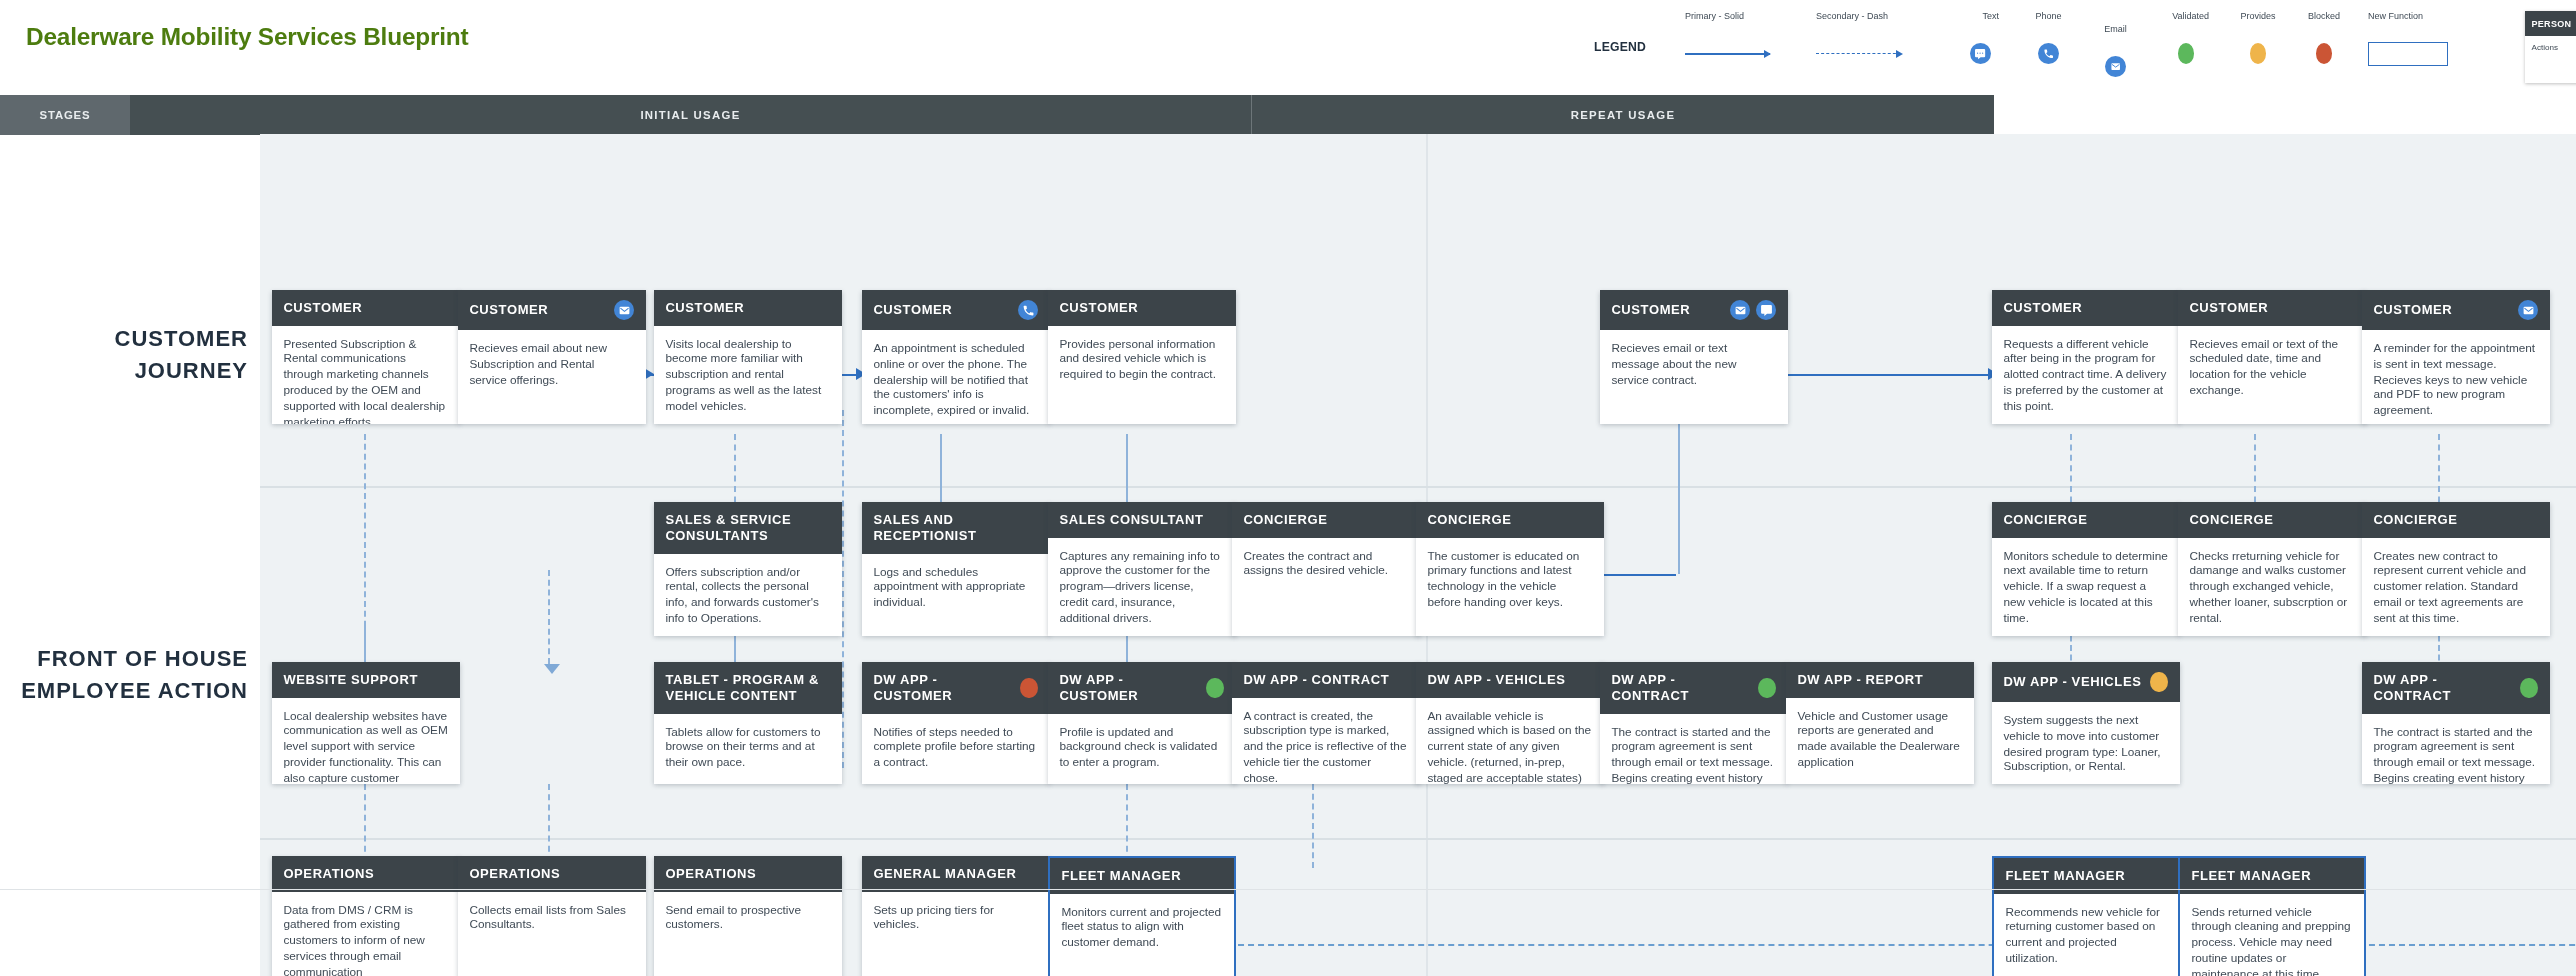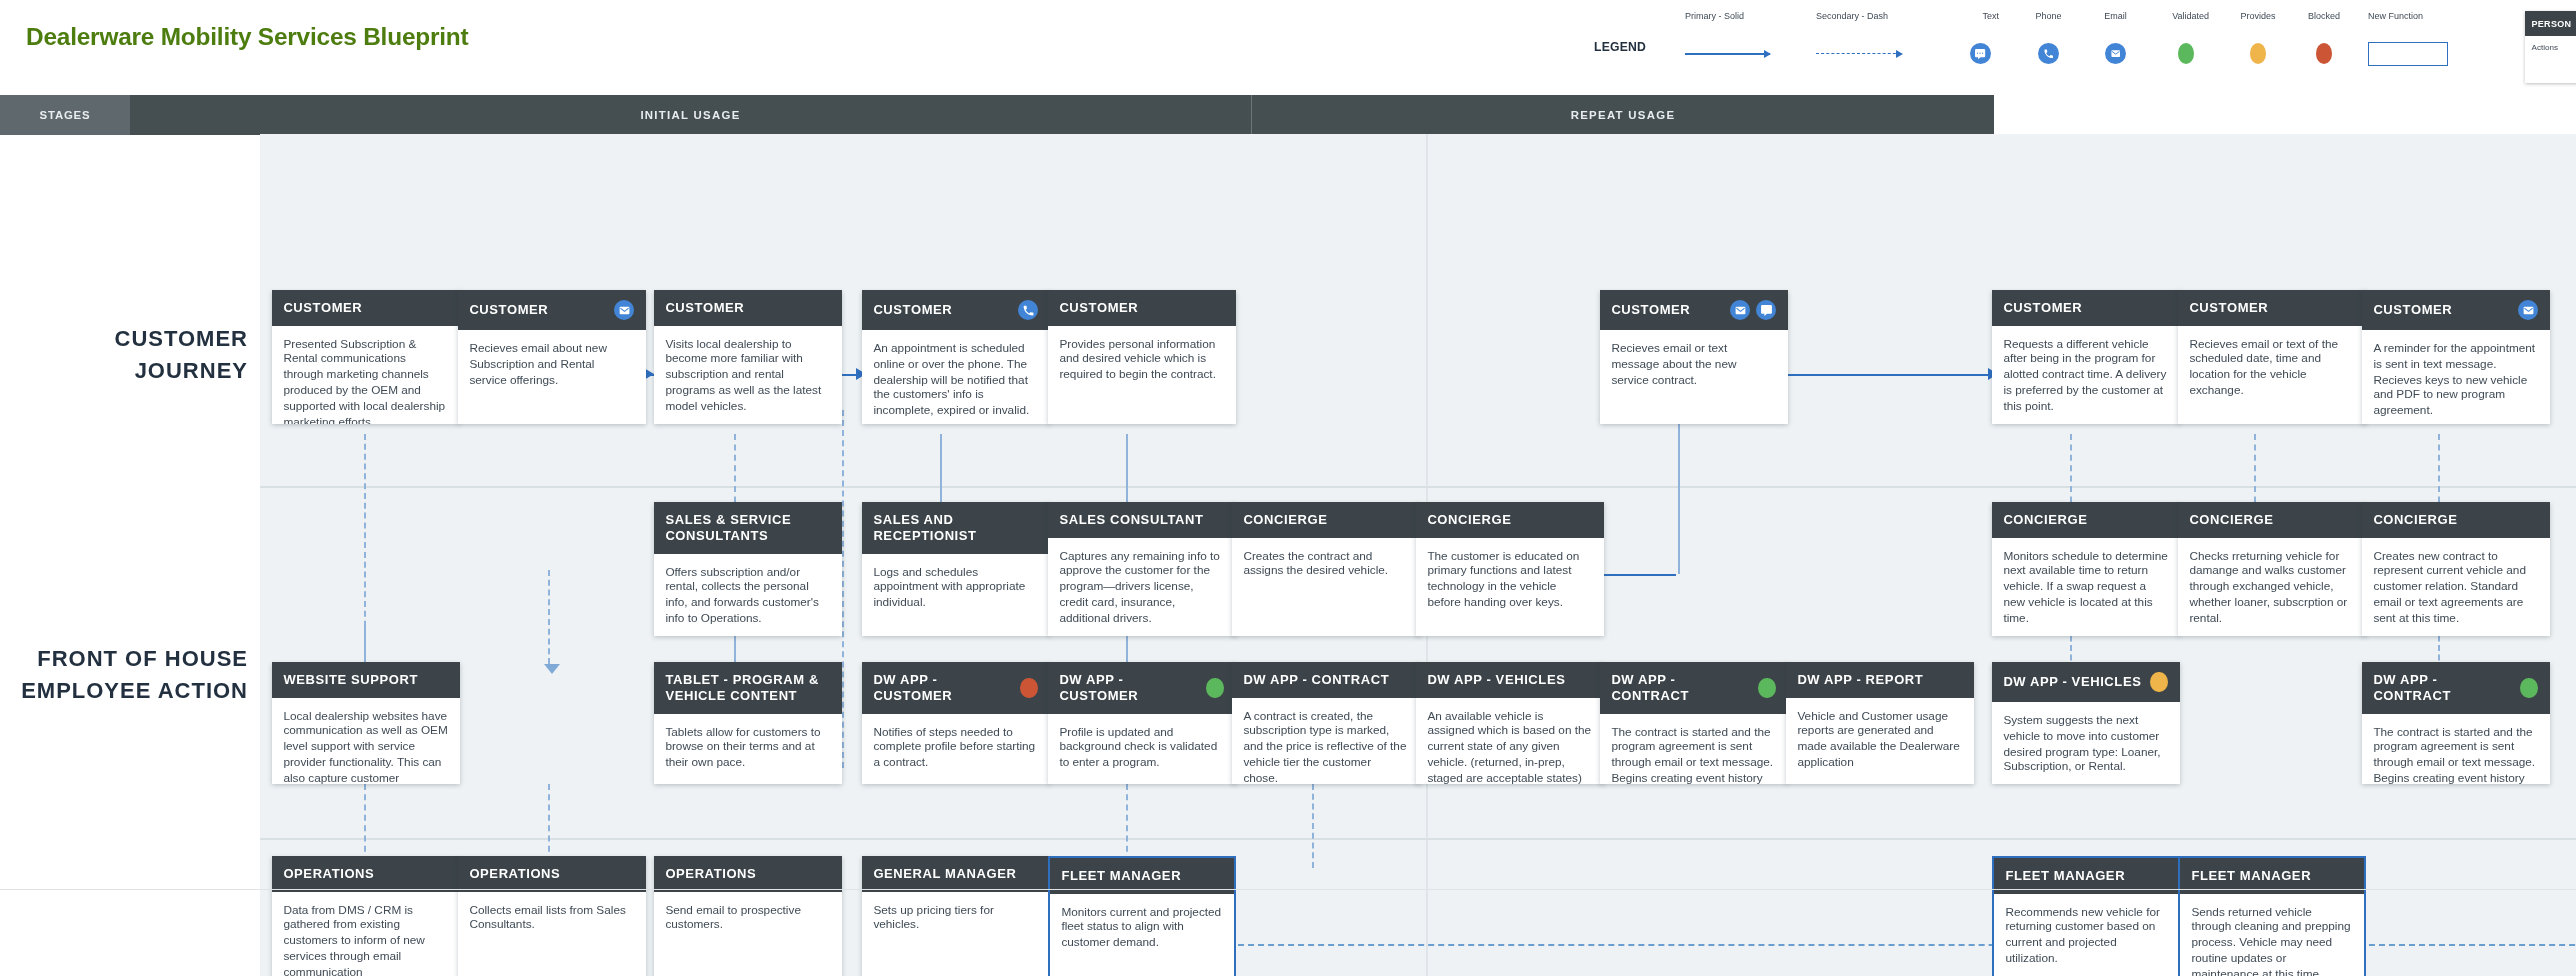--- a/index.html
+++ b/index.html
@@ -192,21 +192,21 @@
       <div class="lg-cap" style="text-align:center;">Phone</div>
       <div class="lg-body" style="justify-content:center;">
         <div class="badge">
           <svg width="11.4" height="11.4" viewBox="0 0 24 24" fill="#fff">
               <path d="M6.6 10.8a15 15 0 0 0 6.6 6.6l2.2-2.2c.3-.3.7-.4 1-.2 1.2.4 2.4.6 3.7.6.6 0 1 .4 1 1V20c0 .6-.4 1-1 1C10.6 21 3 13.4 3 4c0-.6.4-1 1-1h3.5c.6 0 1 .4 1 1 0 1.3.2 2.5.6 3.7.1.3 0 .7-.2 1l-2.3 2.1z"></path>
             </svg>
         </div>
       </div>
     </div>
 
-    <div class="lg-item" style="left:503px;width:37px;text-align:center;">
+    <div class="lg-item" style="left:503px;width:37px;text-align:center;margin-top:13px;">
       <div class="lg-cap" style="text-align:center;">Email</div>
       <div class="lg-body" style="justify-content:center;">
         <div class="badge">
           <svg width="11.4" height="11.4" viewBox="0 0 24 24" fill="none" stroke="#fff" stroke-width="2">
               <rect x="3" y="5" width="18" height="14" rx="1.5" fill="#fff" stroke="none"></rect>
               <path d="M4 7l8 6 8-6" stroke="#4285d6"></path>
             </svg>
         </div>
       </div>
     </div>

